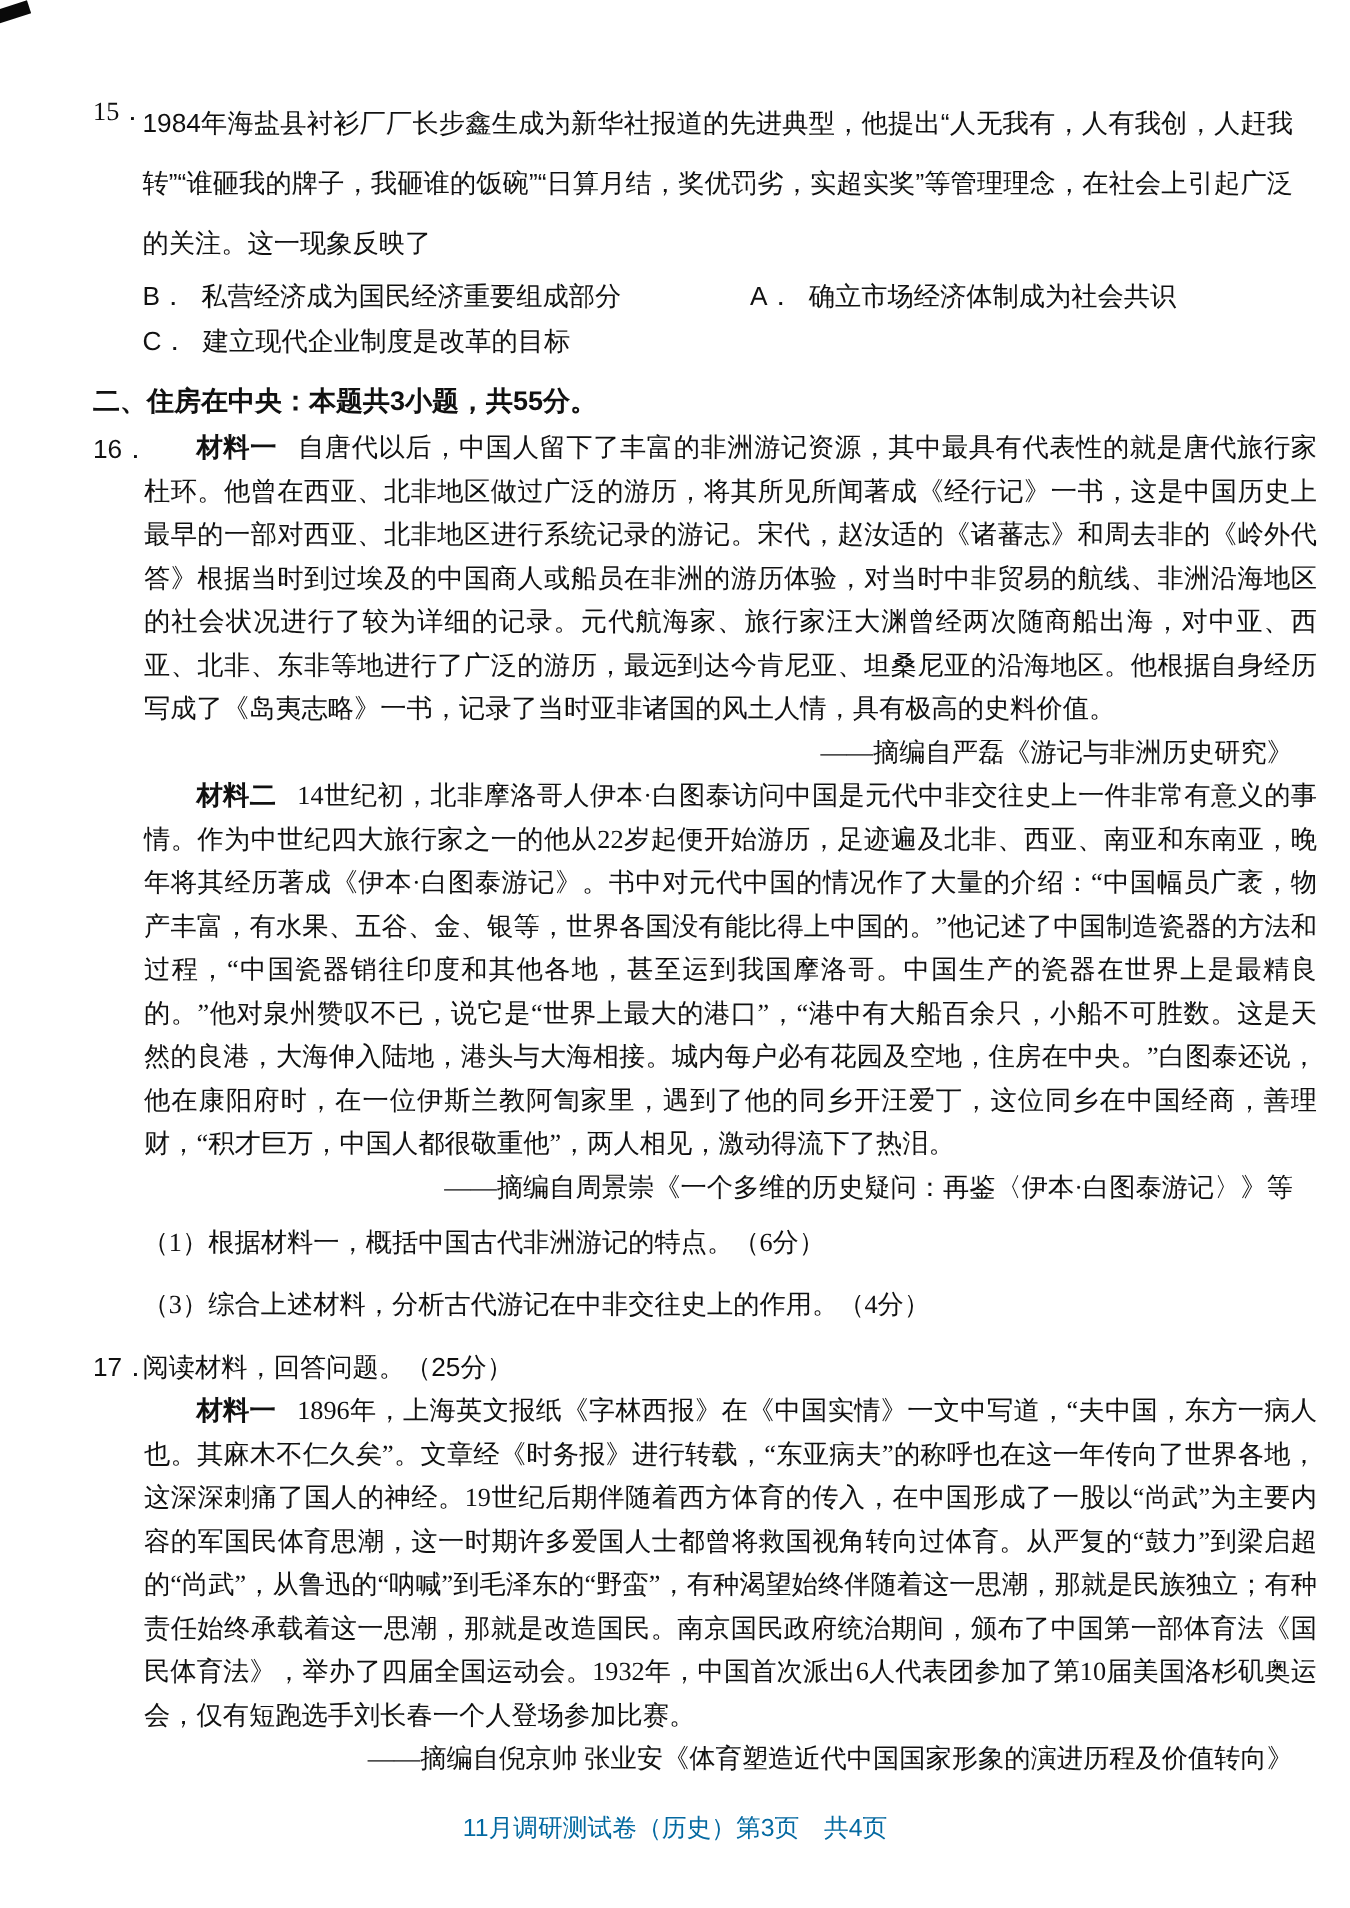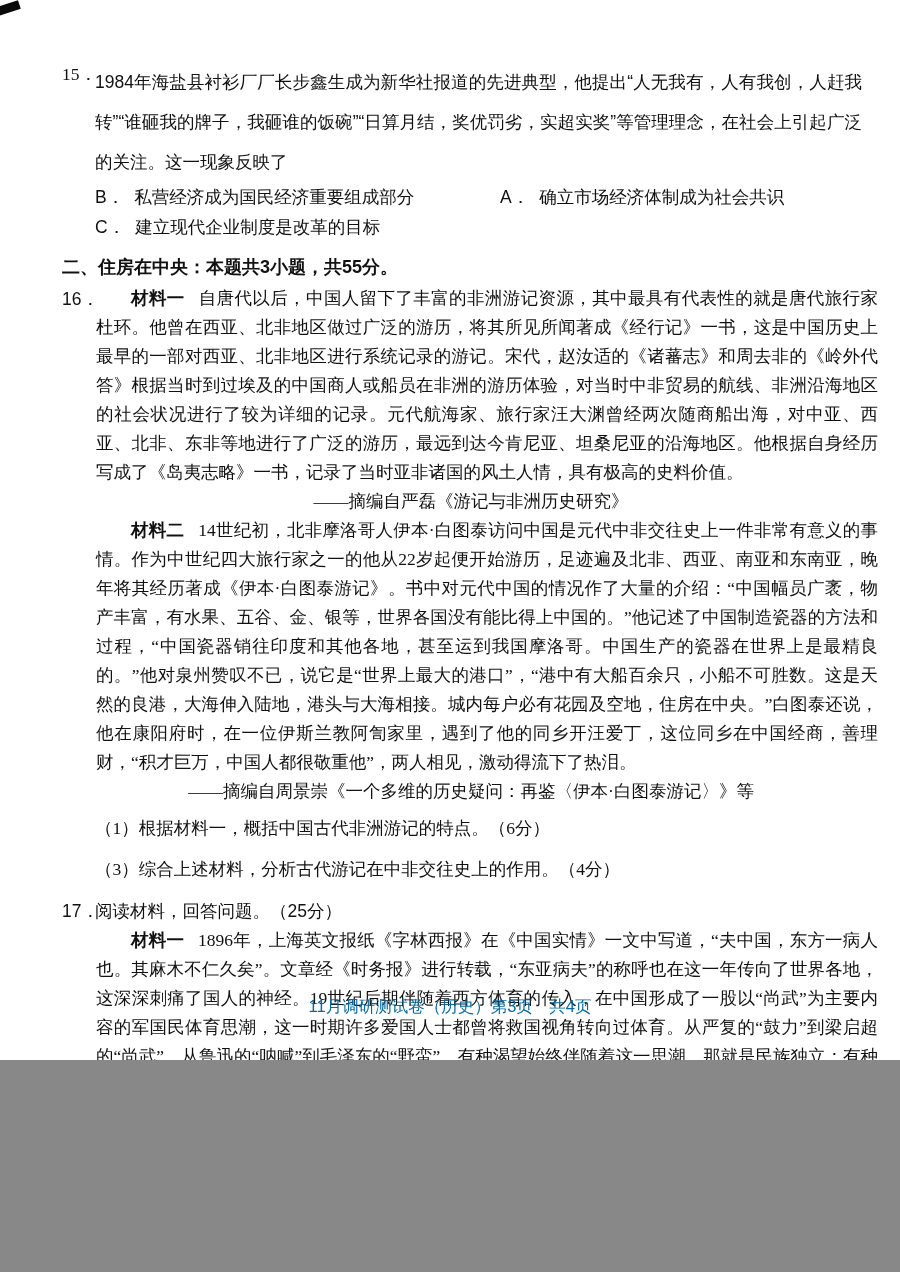--- a/index.html
+++ b/index.html
@@ -1,18 +1,18 @@
 <!DOCTYPE html>
 <html><head>
 <meta charset="utf-8">
 <style>
   html,body{margin:0;padding:0;background:#888;}
   .page{
     position:relative;
-    width:900px;height:1060px;
+    width:900px;height:1272px;
     background:#ffffff;
     color:#111;
     font-family:"Liberation Serif","DejaVu Serif",serif;
     font-size:17.5px;
     overflow:hidden;
   }
   .corner-mark{
     position:absolute;left:-6px;top:4px;
     width:26px;height:9px;
     background:#0a0a0a;
@@ -56,21 +56,21 @@
     width:782px;
     line-height:29px;
     text-align:justify;
     text-indent:2em;
   }
   .mat-label{font-weight:bold;margin-right:14px;}
   .attribution{
     margin:0 0 0 18px;
     width:782px;
     line-height:29px;
-    text-align:center;
+    text-align:right;
   }
   .subq{
     margin:8px 0 12px 33px;
     line-height:29px;
   }
   .q17{margin-top:6px;}
   .footer{
     position:absolute;
     left:0;right:0;bottom:42px;
     text-align:center;

